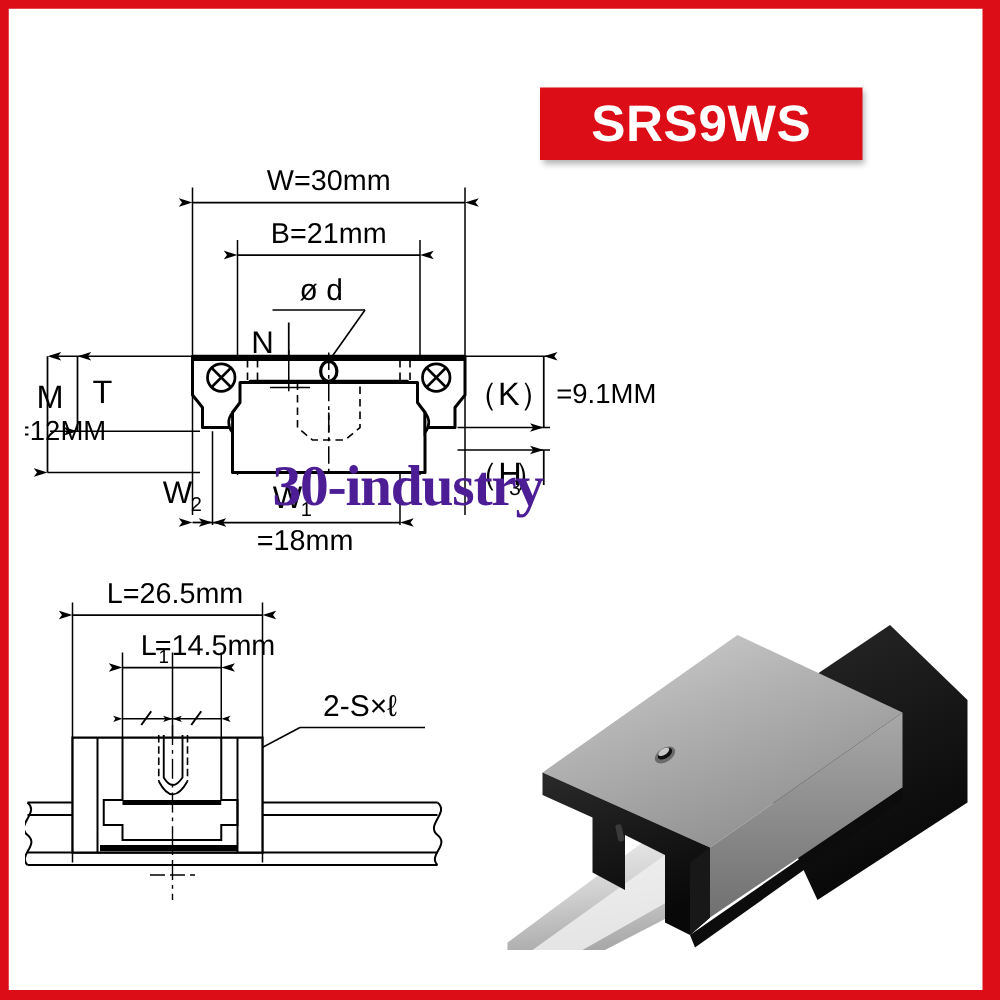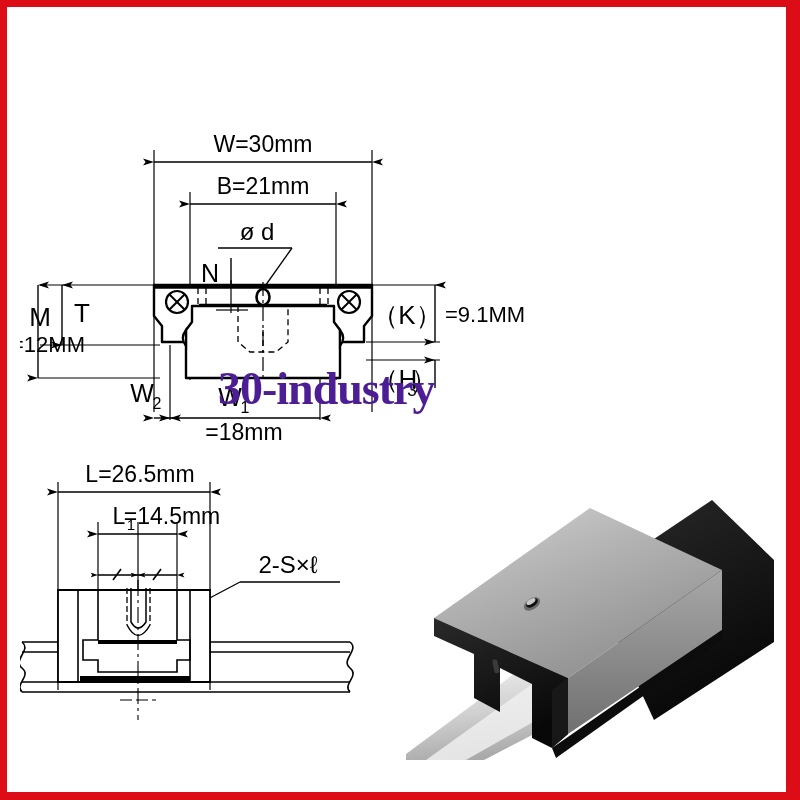--- a/index.html
+++ b/index.html
@@ -64,20 +64,23 @@
 </head>
 <body>
 
 <div id="page">
 
   <div class="frame-edge" id="frame-top"></div>
   <div class="frame-edge" id="frame-bottom"></div>
   <div class="frame-edge" id="frame-left"></div>
   <div class="frame-edge" id="frame-right"></div>
 
+  <div id="title-banner">
+    <span id="title-text">SRS9WS</span>
+  </div>
 
   <svg id="front-view-svg" class="draw" width="560" height="330" viewBox="0 0 560 330">
     <defs>
       <marker id="arrL" markerWidth="12" markerHeight="10" refX="11" refY="5" orient="auto" markerUnits="userSpaceOnUse">
         <path d="M11,5 L0,1.6 L2.6,5 L0,8.4 Z" fill="#000"></path>
       </marker>
       <marker id="arrR" markerWidth="12" markerHeight="10" refX="1" refY="5" orient="auto" markerUnits="userSpaceOnUse">
         <path d="M1,5 L12,1.6 L9.4,5 L12,8.4 Z" fill="#000"></path>
       </marker>
       <marker id="arrU" markerWidth="10" markerHeight="12" refX="5" refY="11" orient="auto" markerUnits="userSpaceOnUse">

